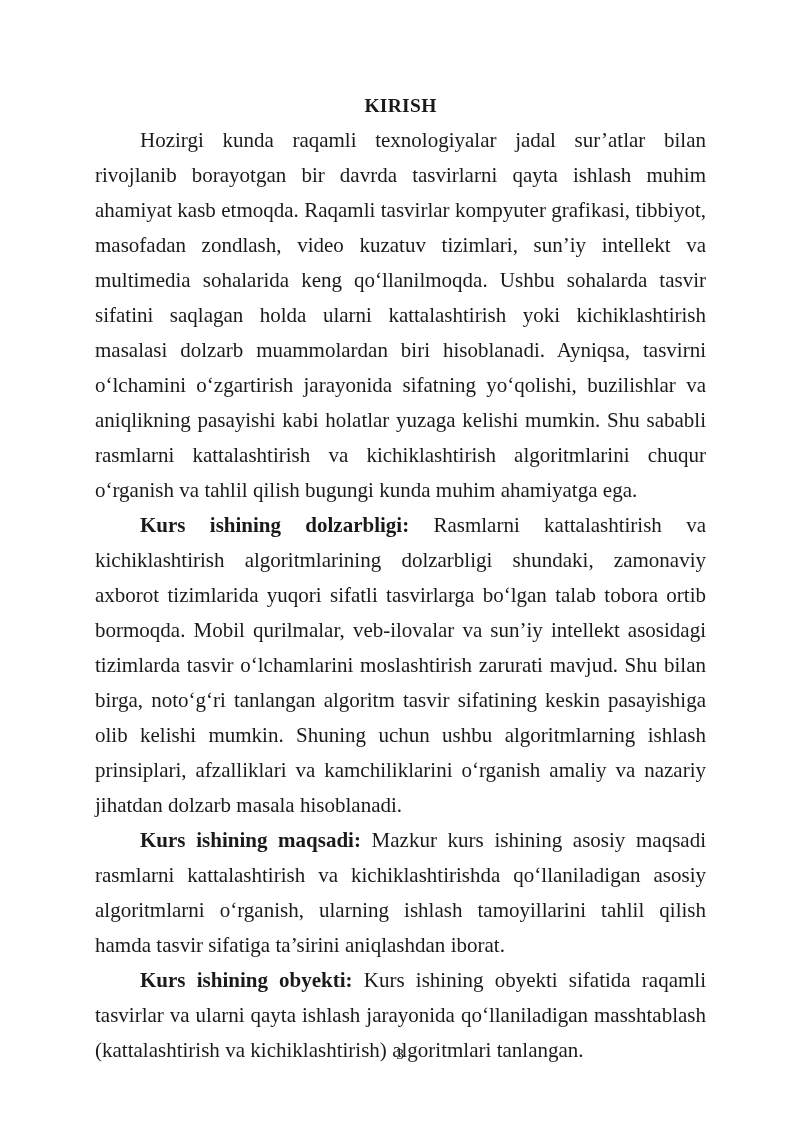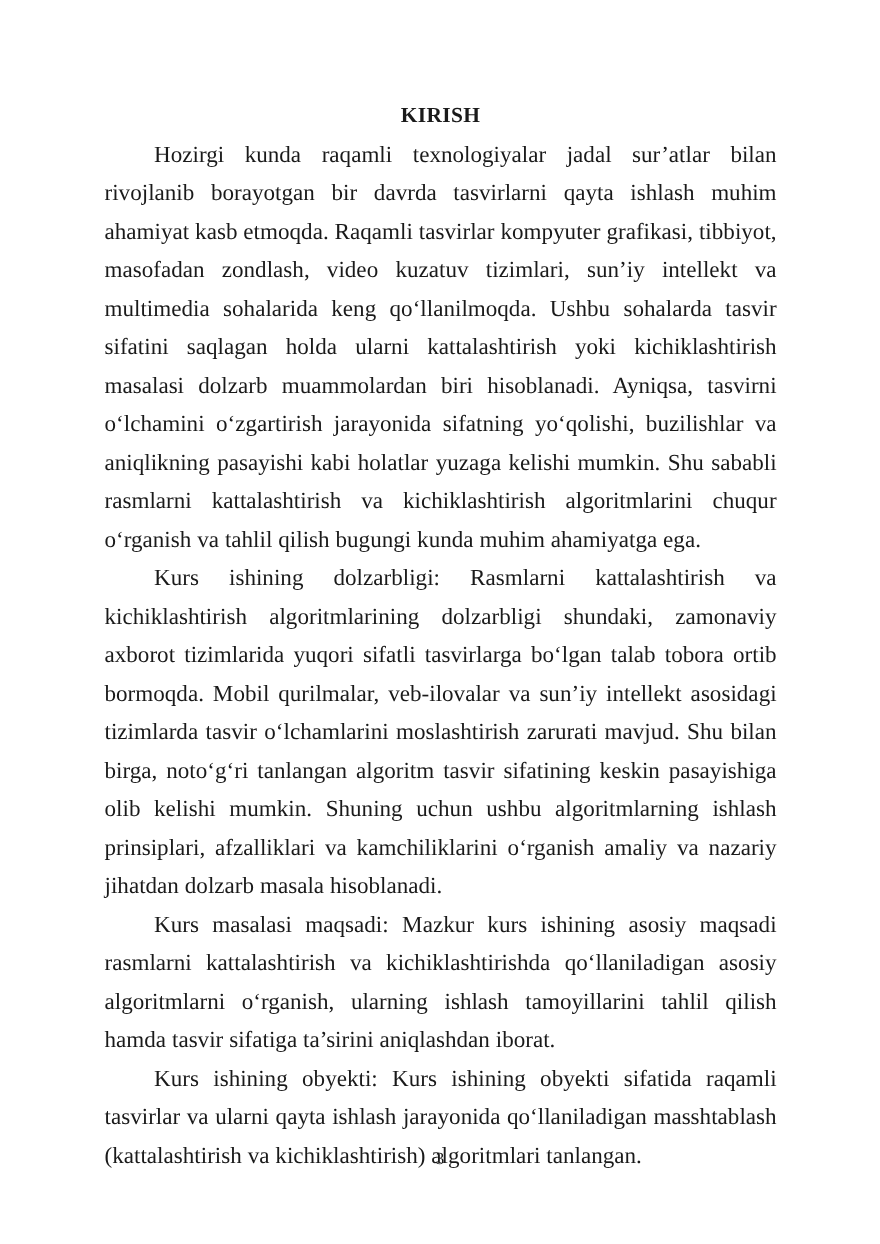--- a/index.html
+++ b/index.html
@@ -38,21 +38,21 @@
     font-size: 21px;
     line-height: 35px;
     text-align: justify;
     text-justify: inter-word;
     text-indent: 45px;
     margin: 0;
     hyphens: manual;
     word-spacing: 0.1px;
   }
   .para .lead {
-    font-weight: normal;
+    font-weight: bold;
   }
   .page-number {
     position: absolute;
     left: 0;
     right: 0;
     top: 1044px;
     text-align: center;
     font-size: 15.5px;
     line-height: 20px;
     font-family: "Liberation Serif", "DejaVu Serif", serif;
@@ -65,21 +65,21 @@
 <div class="page">
 
   <div class="content">
 
     <h1 class="doc-title">KIRISH</h1>
 
     <p class="para"><span class="lead"></span><span>Hozirgi kunda raqamli texnologiyalar jadal sur’atlar bilan rivojlanib borayotgan bir davrda tasvirlarni qayta ishlash muhim ahamiyat kasb etmoqda. Raqamli tasvirlar kompyuter grafikasi, tibbiyot, masofadan zondlash, video kuzatuv tizimlari, sun’iy intellekt va multimedia sohalarida keng qoʻllanilmoqda. Ushbu sohalarda tasvir sifatini saqlagan holda ularni kattalashtirish yoki kichiklashtirish masalasi dolzarb muammolardan biri hisoblanadi. Ayniqsa, tasvirni oʻlchamini oʻzgartirish jarayonida sifatning yoʻqolishi, buzilishlar va aniqlikning pasayishi kabi holatlar yuzaga kelishi mumkin. Shu sababli rasmlarni kattalashtirish va kichiklashtirish algoritmlarini chuqur oʻrganish va tahlil qilish bugungi kunda muhim ahamiyatga ega.</span></p>
 
     <p class="para"><span class="lead">Kurs ishining dolzarbligi:</span><span> Rasmlarni kattalashtirish va kichiklashtirish algoritmlarining dolzarbligi shundaki, zamonaviy axborot tizimlarida yuqori sifatli tasvirlarga boʻlgan talab tobora ortib bormoqda. Mobil qurilmalar, veb-ilovalar va sun’iy intellekt asosidagi tizimlarda tasvir oʻlchamlarini moslashtirish zarurati mavjud. Shu bilan birga, notoʻgʻri tanlangan algoritm tasvir sifatining keskin pasayishiga olib kelishi mumkin. Shuning uchun ushbu algoritmlarning ishlash prinsiplari, afzalliklari va kamchiliklarini oʻrganish amaliy va nazariy jihatdan dolzarb masala hisoblanadi.</span></p>
 
-    <p class="para"><span class="lead">Kurs masalasi maqsadi:</span><span> Mazkur kurs ishining asosiy maqsadi rasmlarni kattalashtirish va kichiklashtirishda qoʻllaniladigan asosiy algoritmlarni oʻrganish, ularning ishlash tamoyillarini tahlil qilish hamda tasvir sifatiga ta’sirini aniqlashdan iborat.</span></p>
+    <p class="para"><span class="lead">Kurs ishining maqsadi:</span><span> Mazkur kurs ishining asosiy maqsadi rasmlarni kattalashtirish va kichiklashtirishda qoʻllaniladigan asosiy algoritmlarni oʻrganish, ularning ishlash tamoyillarini tahlil qilish hamda tasvir sifatiga ta’sirini aniqlashdan iborat.</span></p>
 
     <p class="para"><span class="lead">Kurs ishining obyekti:</span><span> Kurs ishining obyekti sifatida raqamli tasvirlar va ularni qayta ishlash jarayonida qoʻllaniladigan masshtablash (kattalashtirish va kichiklashtirish) algoritmlari tanlangan.</span></p>
 
 
   </div>
 
   <div class="page-number">3</div>
 
 </div>
 

